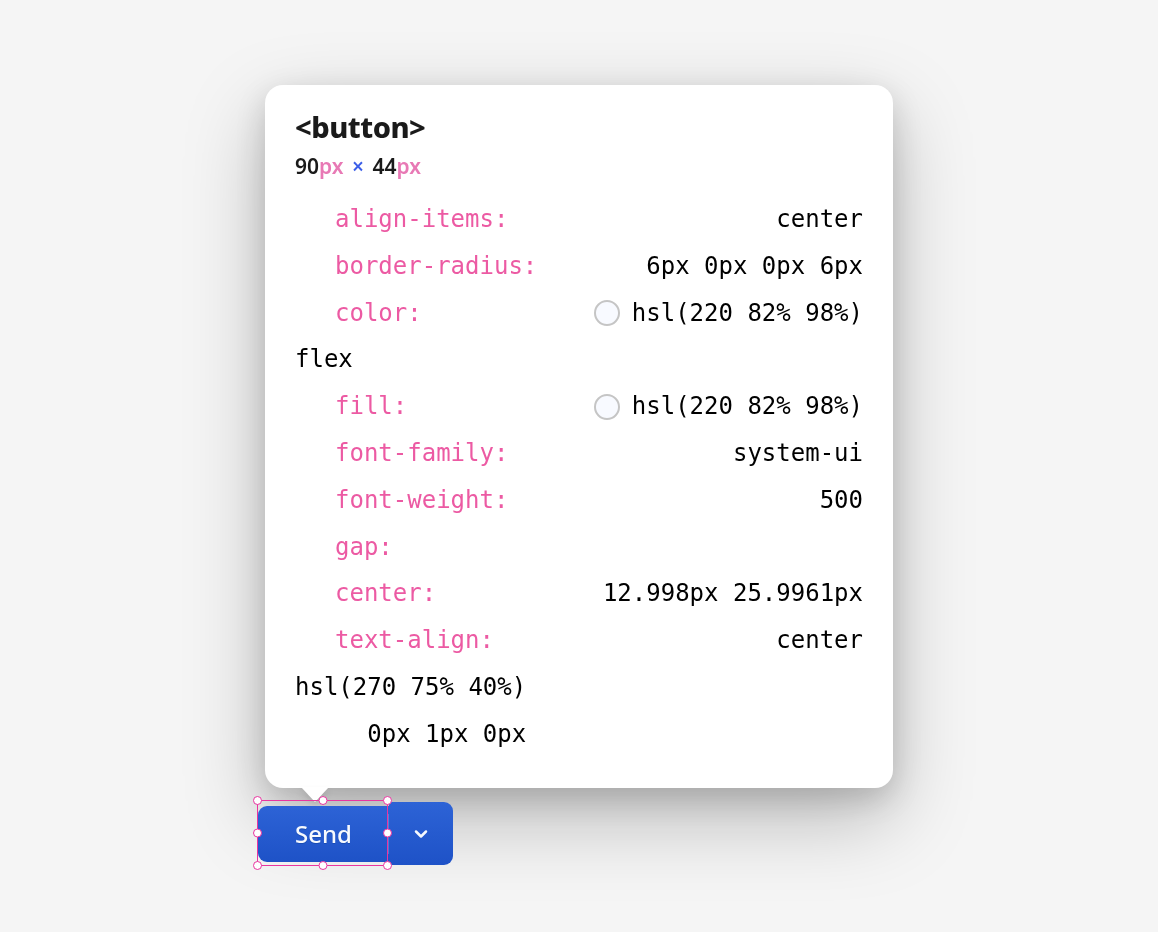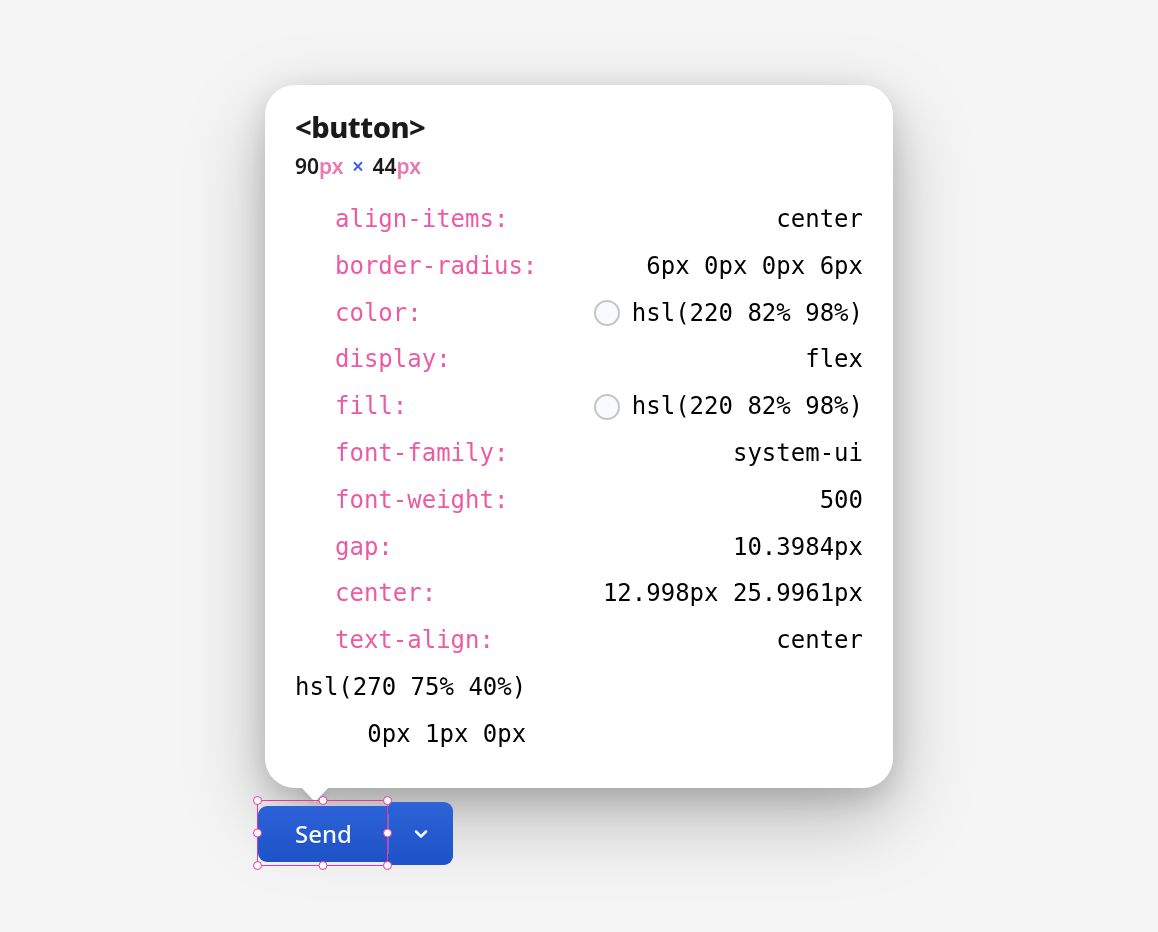--- a/index.html
+++ b/index.html
@@ -15,21 +15,21 @@
       font-family: system-ui, -apple-system, sans-serif;
       position: relative;
     }
     
     .tooltip {
       position: absolute;
       left: 265px;
       top: 85px;
       width: 628px;
       background: white;
-      border-radius: 30px;
+      border-radius: 18px;
       box-shadow: 0 30px 80px rgba(0,0,0,0.25), 0 10px 30px rgba(0,0,0,0.15);
       padding: 22px 30px 30px 30px;
     }
     
     .tooltip-arrow {
       position: absolute;
       bottom: -14px;
       left: 36px;
       width: 0;
       height: 0;
@@ -209,21 +209,20 @@
         </span>
       </div>
       <div class="prop-row">
         <span class="prop-name">color:</span>
         <span class="prop-value">
           <span class="color-swatch"></span>
           <span>hsl(220 82% 98%)</span>
         </span>
       </div>
       <div class="prop-row">
-        <span class="prop-name">display:</span>
         <span class="prop-value">
           <span>flex</span>
         </span>
       </div>
       <div class="prop-row">
         <span class="prop-name">fill:</span>
         <span class="prop-value">
           <span class="color-swatch"></span>
           <span>hsl(220 82% 98%)</span>
         </span>
@@ -235,23 +234,20 @@
         </span>
       </div>
       <div class="prop-row">
         <span class="prop-name">font-weight:</span>
         <span class="prop-value">
           <span>500</span>
         </span>
       </div>
       <div class="prop-row">
         <span class="prop-name">gap:</span>
-        <span class="prop-value">
-          <span>10.3984px</span>
-        </span>
       </div>
       <div class="prop-row">
         <span class="prop-name">center:</span>
         <span class="prop-value">
           <span>12.998px 25.9961px</span>
         </span>
       </div>
       <div class="prop-row">
         <span class="prop-name">text-align:</span>
         <span class="prop-value">

